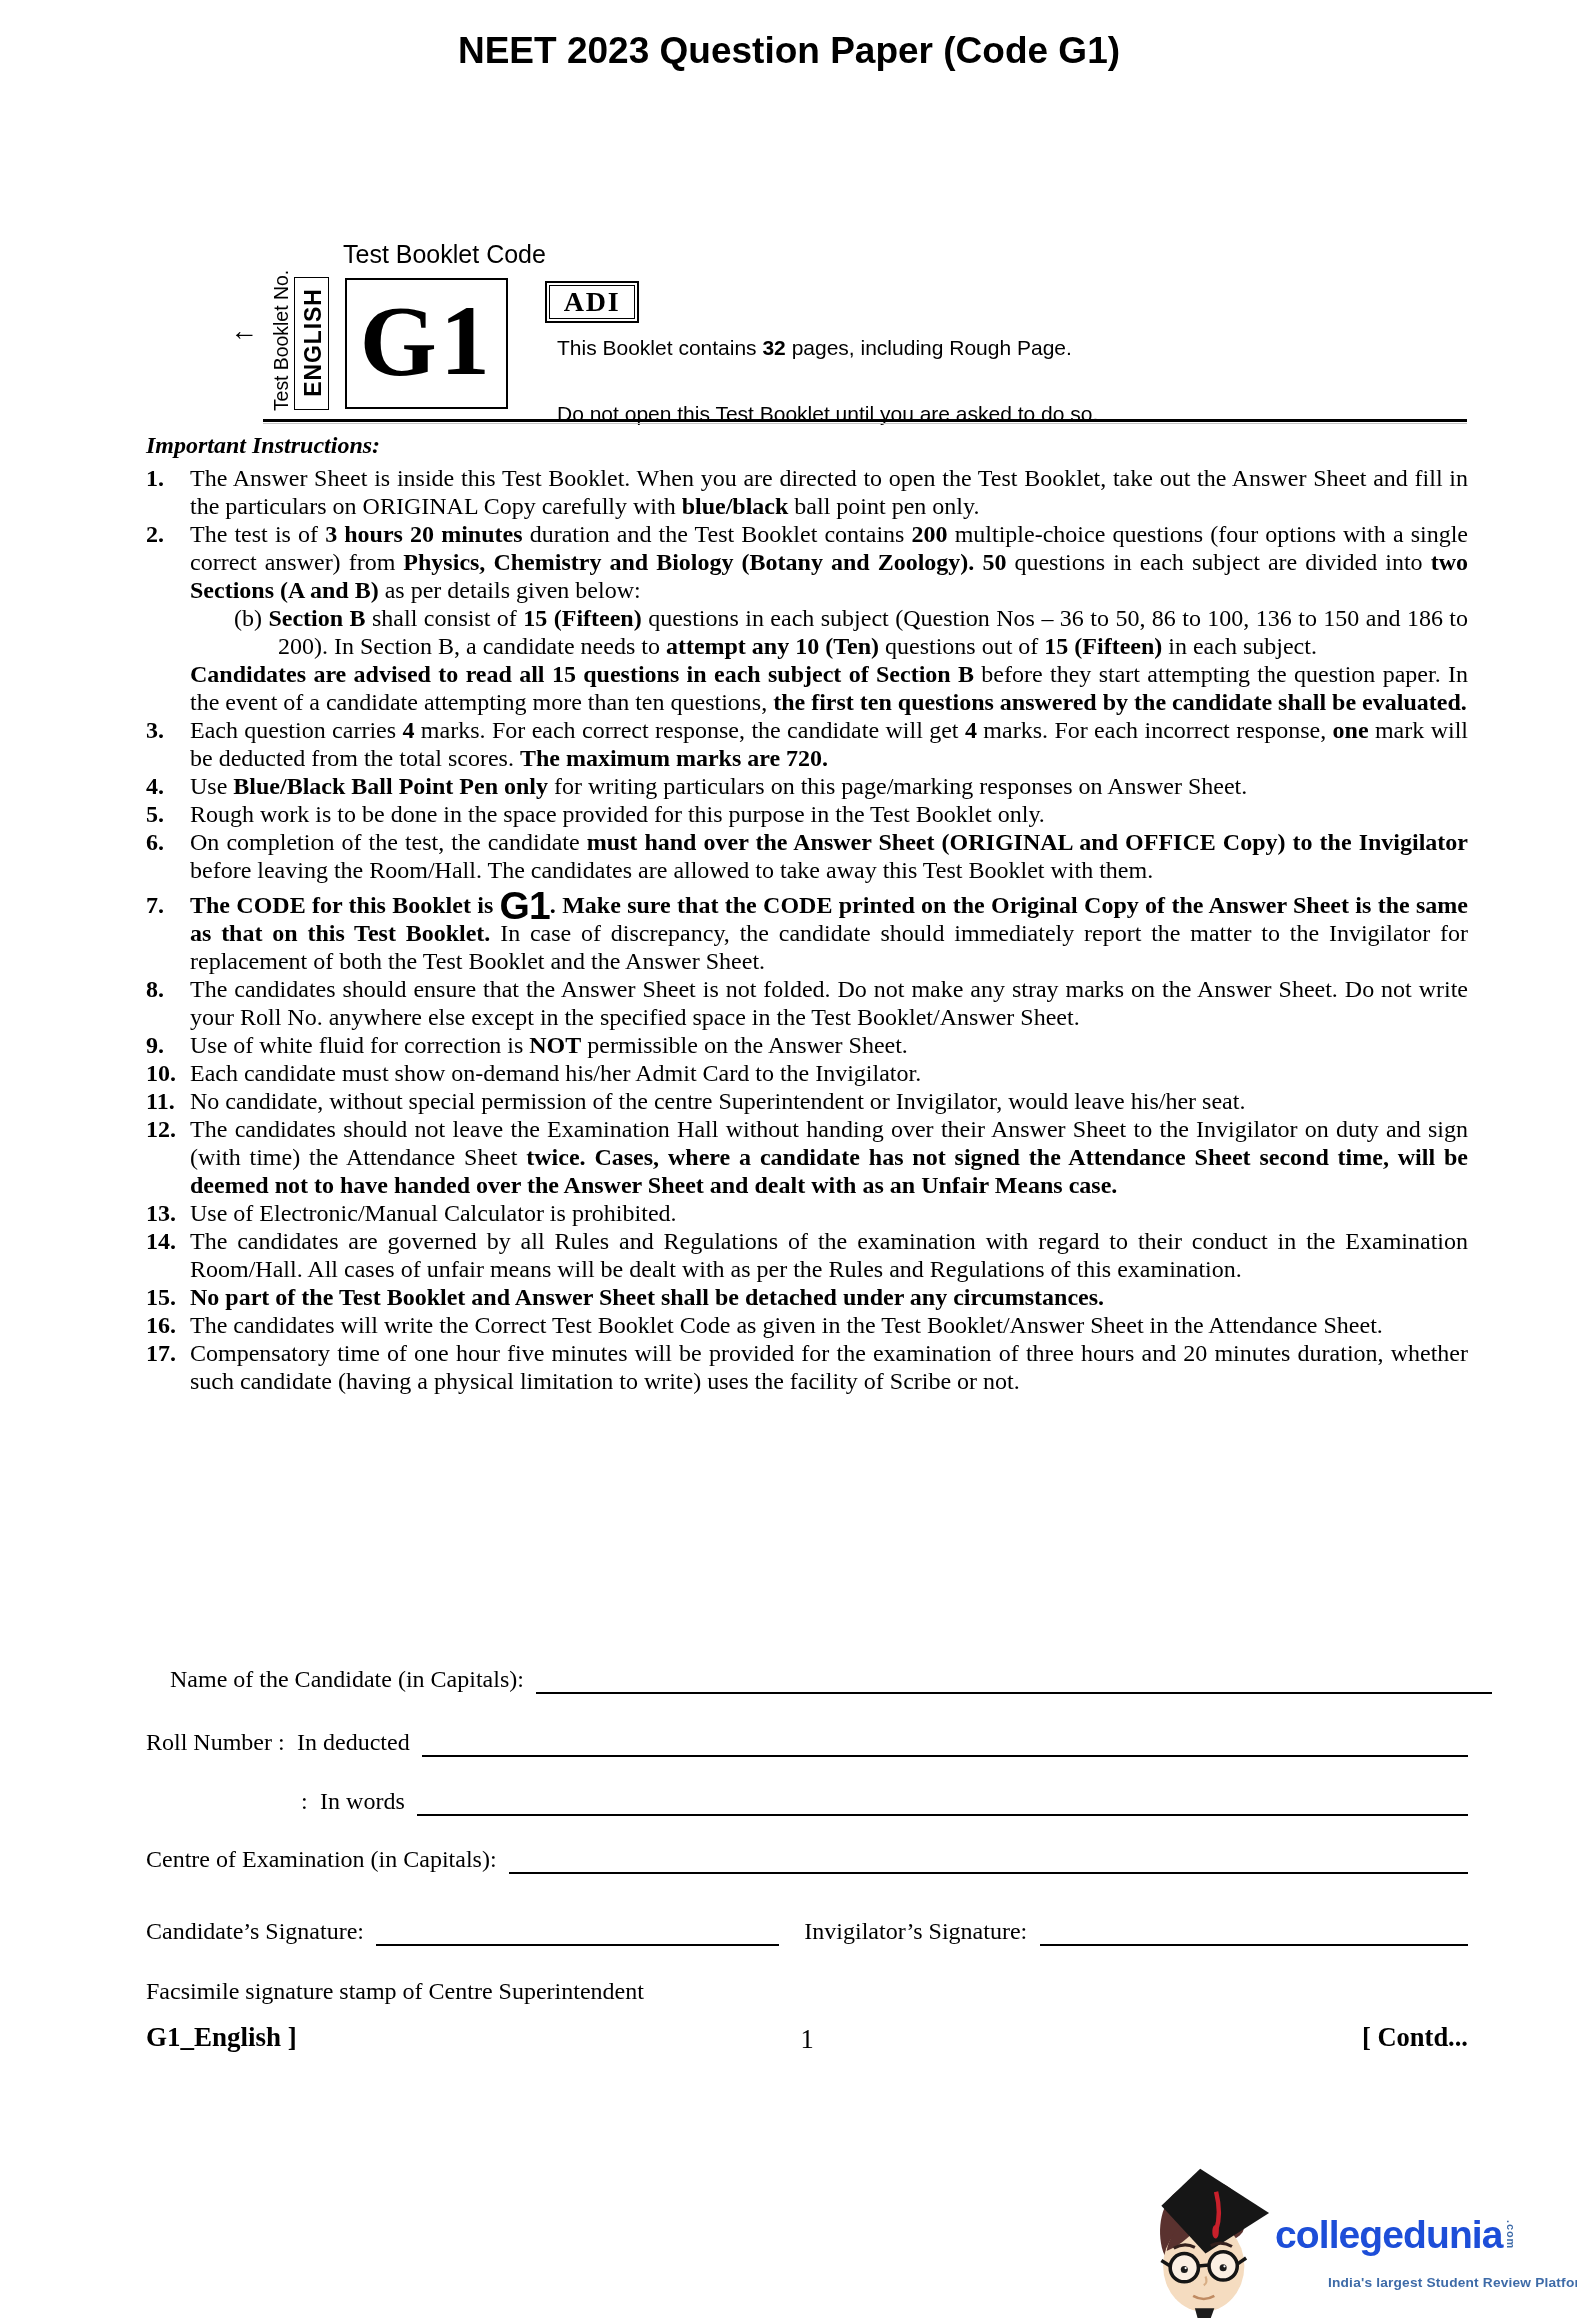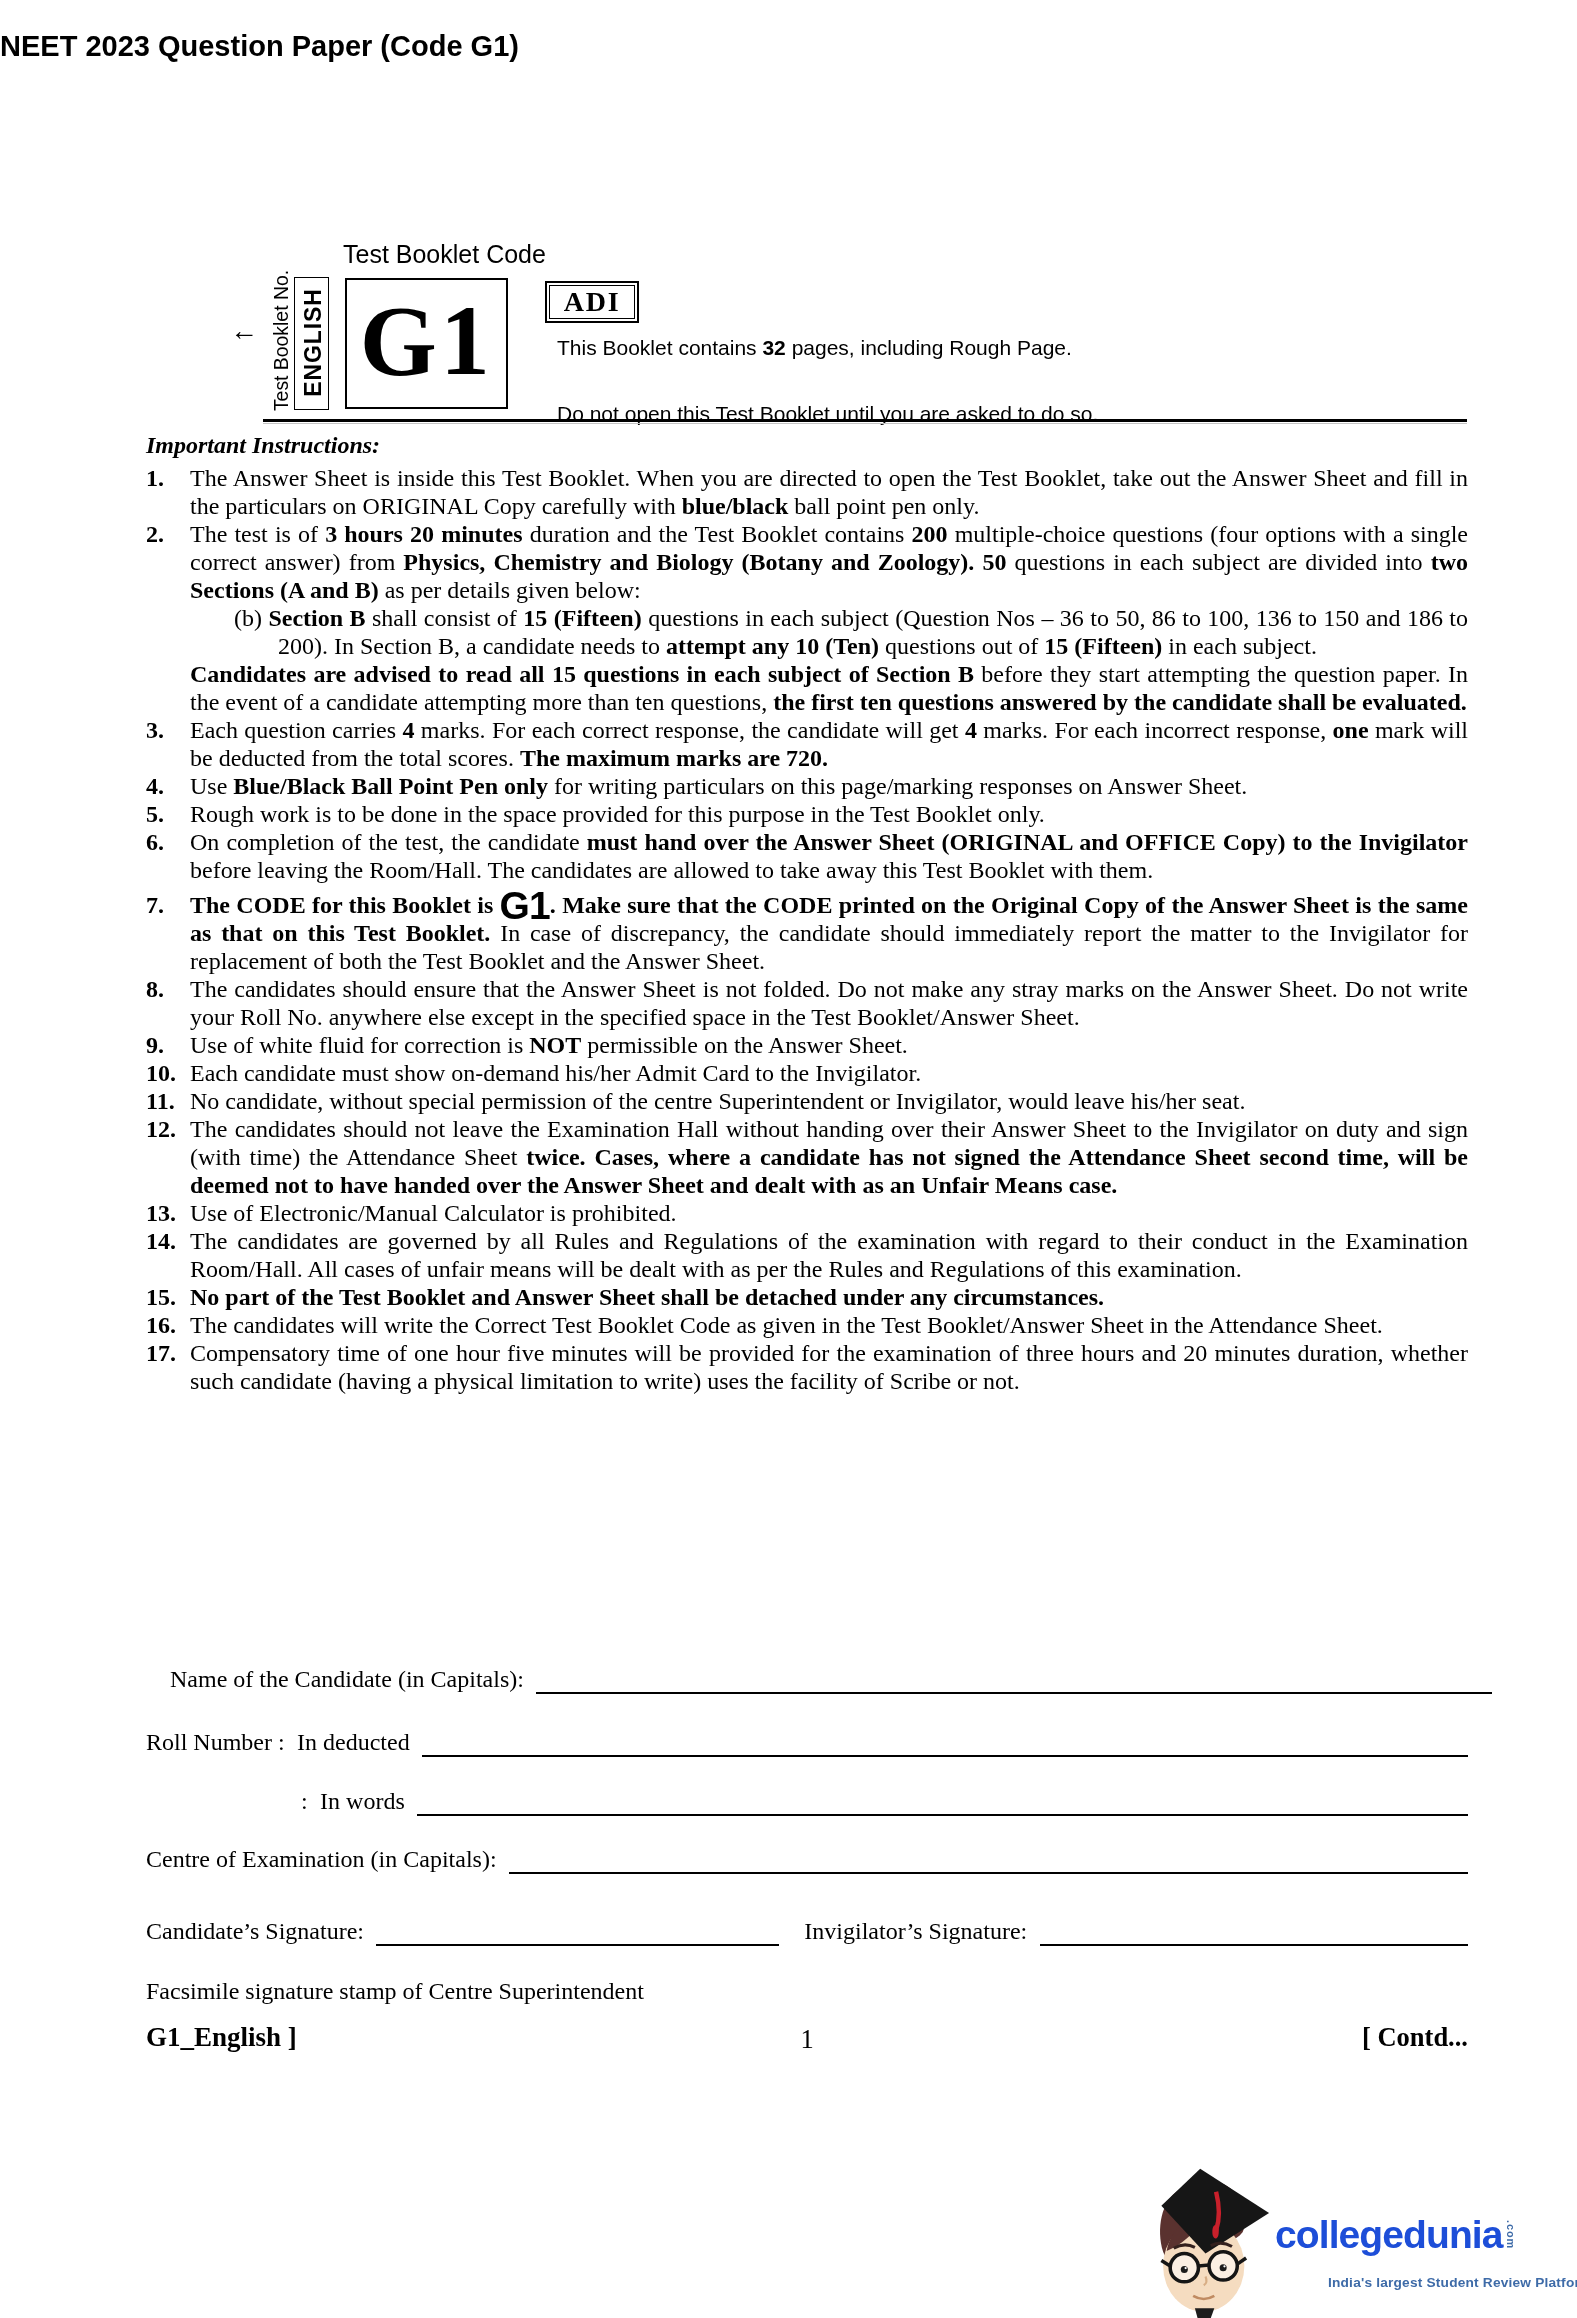--- a/index.html
+++ b/index.html
@@ -4,22 +4,22 @@
 <style>
   * { margin:0; padding:0; box-sizing:border-box; }
   html,body { background:#ffffff; }
   body {
     width:1578px; height:2319px; position:relative; overflow:hidden;
     font-family:"Liberation Serif", serif; color:#000;
   }
   .abs { position:absolute; }
 
   
-  .title { top:30px; left:0; width:100%; 
-    font-family:"Liberation Sans", sans-serif; font-weight:bold; font-size:29px; }
+  .title { top:30px; left:0; width:100%; text-align:center;
+    font-family:"Liberation Sans", sans-serif; font-weight:bold; font-size:37px; }
 
   
   .arrow { left:230px; top:315px; font-family:"Liberation Sans",sans-serif; font-size:28px; }
   .vlabel { left:207px; top:328px; width:150px; height:25px; transform:rotate(-90deg);
     font-family:"Liberation Sans",sans-serif; font-size:19.4px; text-align:center; white-space:nowrap; }
   .engbox { left:294px; top:277px; width:35px; height:133px; border:1.8px solid #000; }
   .engbox span { position:absolute; left:-50px; top:53px; width:133px; height:23px;
     transform:rotate(-90deg); text-align:center; font-family:"Liberation Sans",sans-serif;
     font-weight:bold; font-size:23px; letter-spacing:0.9px; white-space:nowrap; }
   .tbc-label { left:343px; top:240px; font-family:"Liberation Sans",sans-serif; font-size:25px; }

